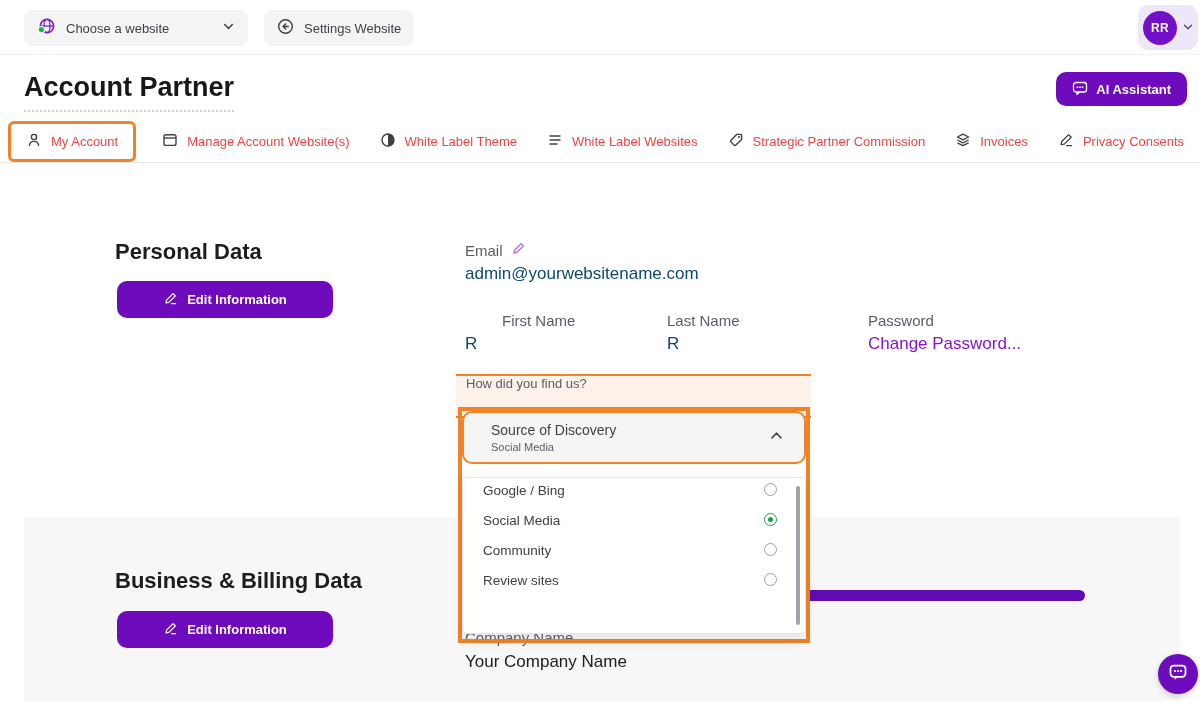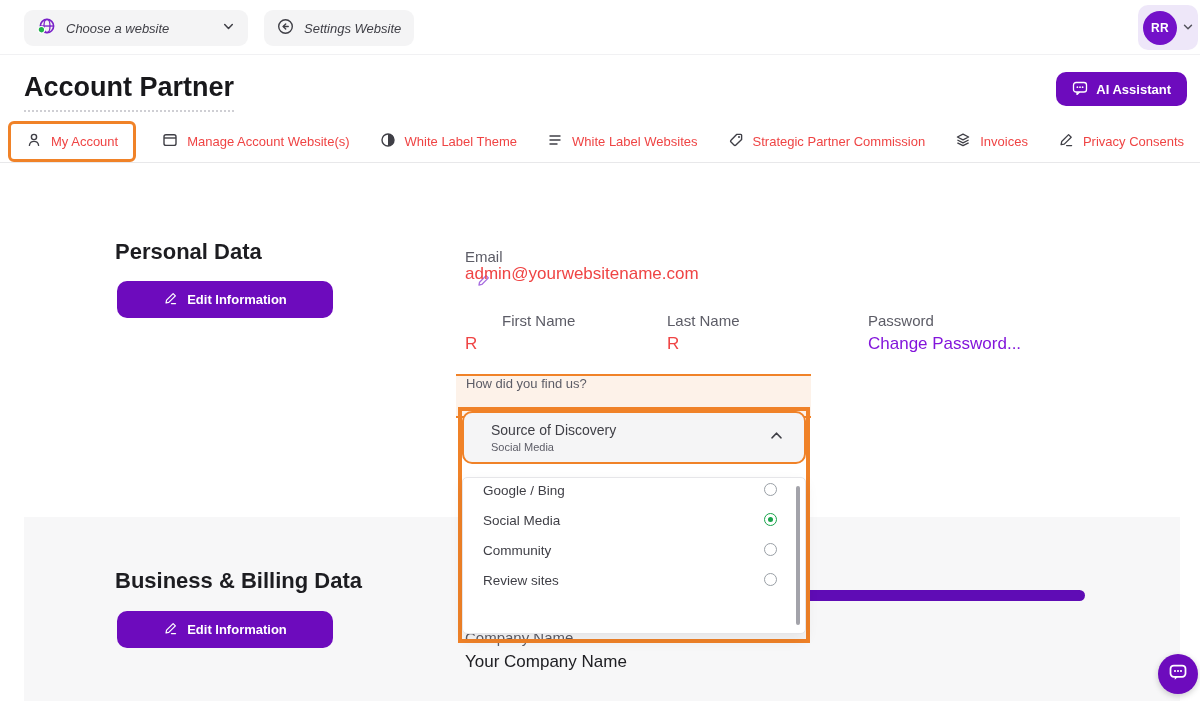--- a/index.html
+++ b/index.html
@@ -3,21 +3,21 @@
 <meta charset="utf-8">
 <style>
   * { margin:0; padding:0; box-sizing:border-box; }
   html,body { background:#fff; }
   body { font-family:"Liberation Sans", sans-serif; color:#202024; }
   #app { position:relative; width:1200px; height:701px; background:#fff; overflow:hidden; }
 
   
   .topbar { position:absolute; left:0; top:0; width:1200px; height:55px; background:#fff; border-bottom:1px solid #f1f1f3; z-index:6; }
   .pill-btn { position:absolute; top:10px; height:36px; display:flex; align-items:center; gap:10px;
-              background:#f4f4f5; border-radius:9px; padding:0 13px; font-size:13px; font-weight:500; color:#3f3f46; cursor:pointer;font-style:italic; }
+              background:#f4f4f5; border-radius:9px; padding:0 13px; font-size:13px; font-weight:500; color:#3f3f46; cursor:pointer; }
   .choose-website { left:24px; width:224px; }
   .choose-website .chev { margin-left:auto; }
   .previous-website { left:264px; }
   .avatar-pill { position:absolute; right:2px; top:5px; width:60px; height:45px; background:#eee7f9; border-radius:10px;
                  display:flex; align-items:center; justify-content:space-between; padding:0 4px 0 5px; cursor:pointer; }
   .avatar-circle { width:34px; height:34px; border-radius:50%; background:#7311c9; color:#fff; font-size:12px; font-weight:700;
                    display:flex; align-items:center; justify-content:center; letter-spacing:.3px; }
 
   
   .page-title { position:absolute; left:24px; top:72px; font-size:27px; font-weight:700; color:#18181b;
@@ -32,21 +32,21 @@
          padding:9px 4px; cursor:pointer; }
   .tab.active { border:3px solid #f08228; border-radius:6px; padding:8px 15px; background:#fff; }
   .tab svg { flex:0 0 auto; color:#3f3f46; }
 
   
   .section-title { position:absolute; font-size:22px; font-weight:700; color:#1d1d21; z-index:2; }
   .edit-btn { position:absolute; width:216px; height:37px; background:#6d0bbd; border-radius:10px; color:#fff;
               display:flex; align-items:center; justify-content:center; gap:9px; font-size:13px; font-weight:600; cursor:pointer; z-index:2; }
 
   .field-label { position:absolute; font-size:15px; color:#5c5c66; z-index:2; }
-  .field-value { position:absolute; font-size:17px; color:#ef4444; z-index:2; }
+  .field-value { position:absolute; font-size:17px; color:#0c4a6e; z-index:2; }
   .label-row { display:flex; align-items:center; gap:8px; }
   .link-purple { color:#8315db; font-weight:500; cursor:pointer; }
 
   
   .find-us-band { position:absolute; left:456px; top:374px; width:355px; height:44px; background:#fdf2e9;
                   border-top:2px solid #f08228; border-bottom:2px solid #f08228;
                   display:flex; padding-left:10px; font-size:13px; color:#5c5c66; z-index:2; }
 
   
   .dd-frame { position:absolute; left:458px; top:407px; width:352px; height:236px; border:4px solid #f08228; z-index:4; pointer-events:none; }
@@ -193,21 +193,21 @@
 
   <h2 class="section-title" style="left:115px; top:239px;">Personal Data</h2>
   <div class="edit-btn" style="left:117px; top:281px;">
     <span><svg width="15" height="15" viewBox="0 0 16 16">
           <path d="M10.8 2.8l2.4 2.4-7 7-3 .6.6-3z" fill="none" stroke="#fff" stroke-width="1.3" stroke-linejoin="round"></path>
           <line x1="9" y1="13.4" x2="13.4" y2="13.4" stroke="#fff" stroke-width="1.3" stroke-linecap="round"></line>
         </svg></span>
     <span>Edit Information</span>
   </div>
 
-  <div class="field-label label-row" style="left:465px; top:248px;flex-direction:column;">
+  <div class="field-label label-row" style="left:465px; top:241px;">
     <span>Email</span>
     <span><svg width="15" height="15" viewBox="0 0 16 16">
           <path d="M10.8 2.8l2.4 2.4-7 7-3 .6.6-3z" fill="none" stroke="#a86ee0" stroke-width="1.4" stroke-linejoin="round"></path>
         </svg></span>
   </div>
   <div class="field-value" style="left:465px; top:264px;">admin@yourwebsitename.com</div>
 
   <div class="field-label" style="left:465px; top:312px;margin-left:37px;">First Name</div>
   <div class="field-value" style="left:465px; top:334px;">R</div>
   <div class="field-label" style="left:667px; top:312px;">Last Name</div>

